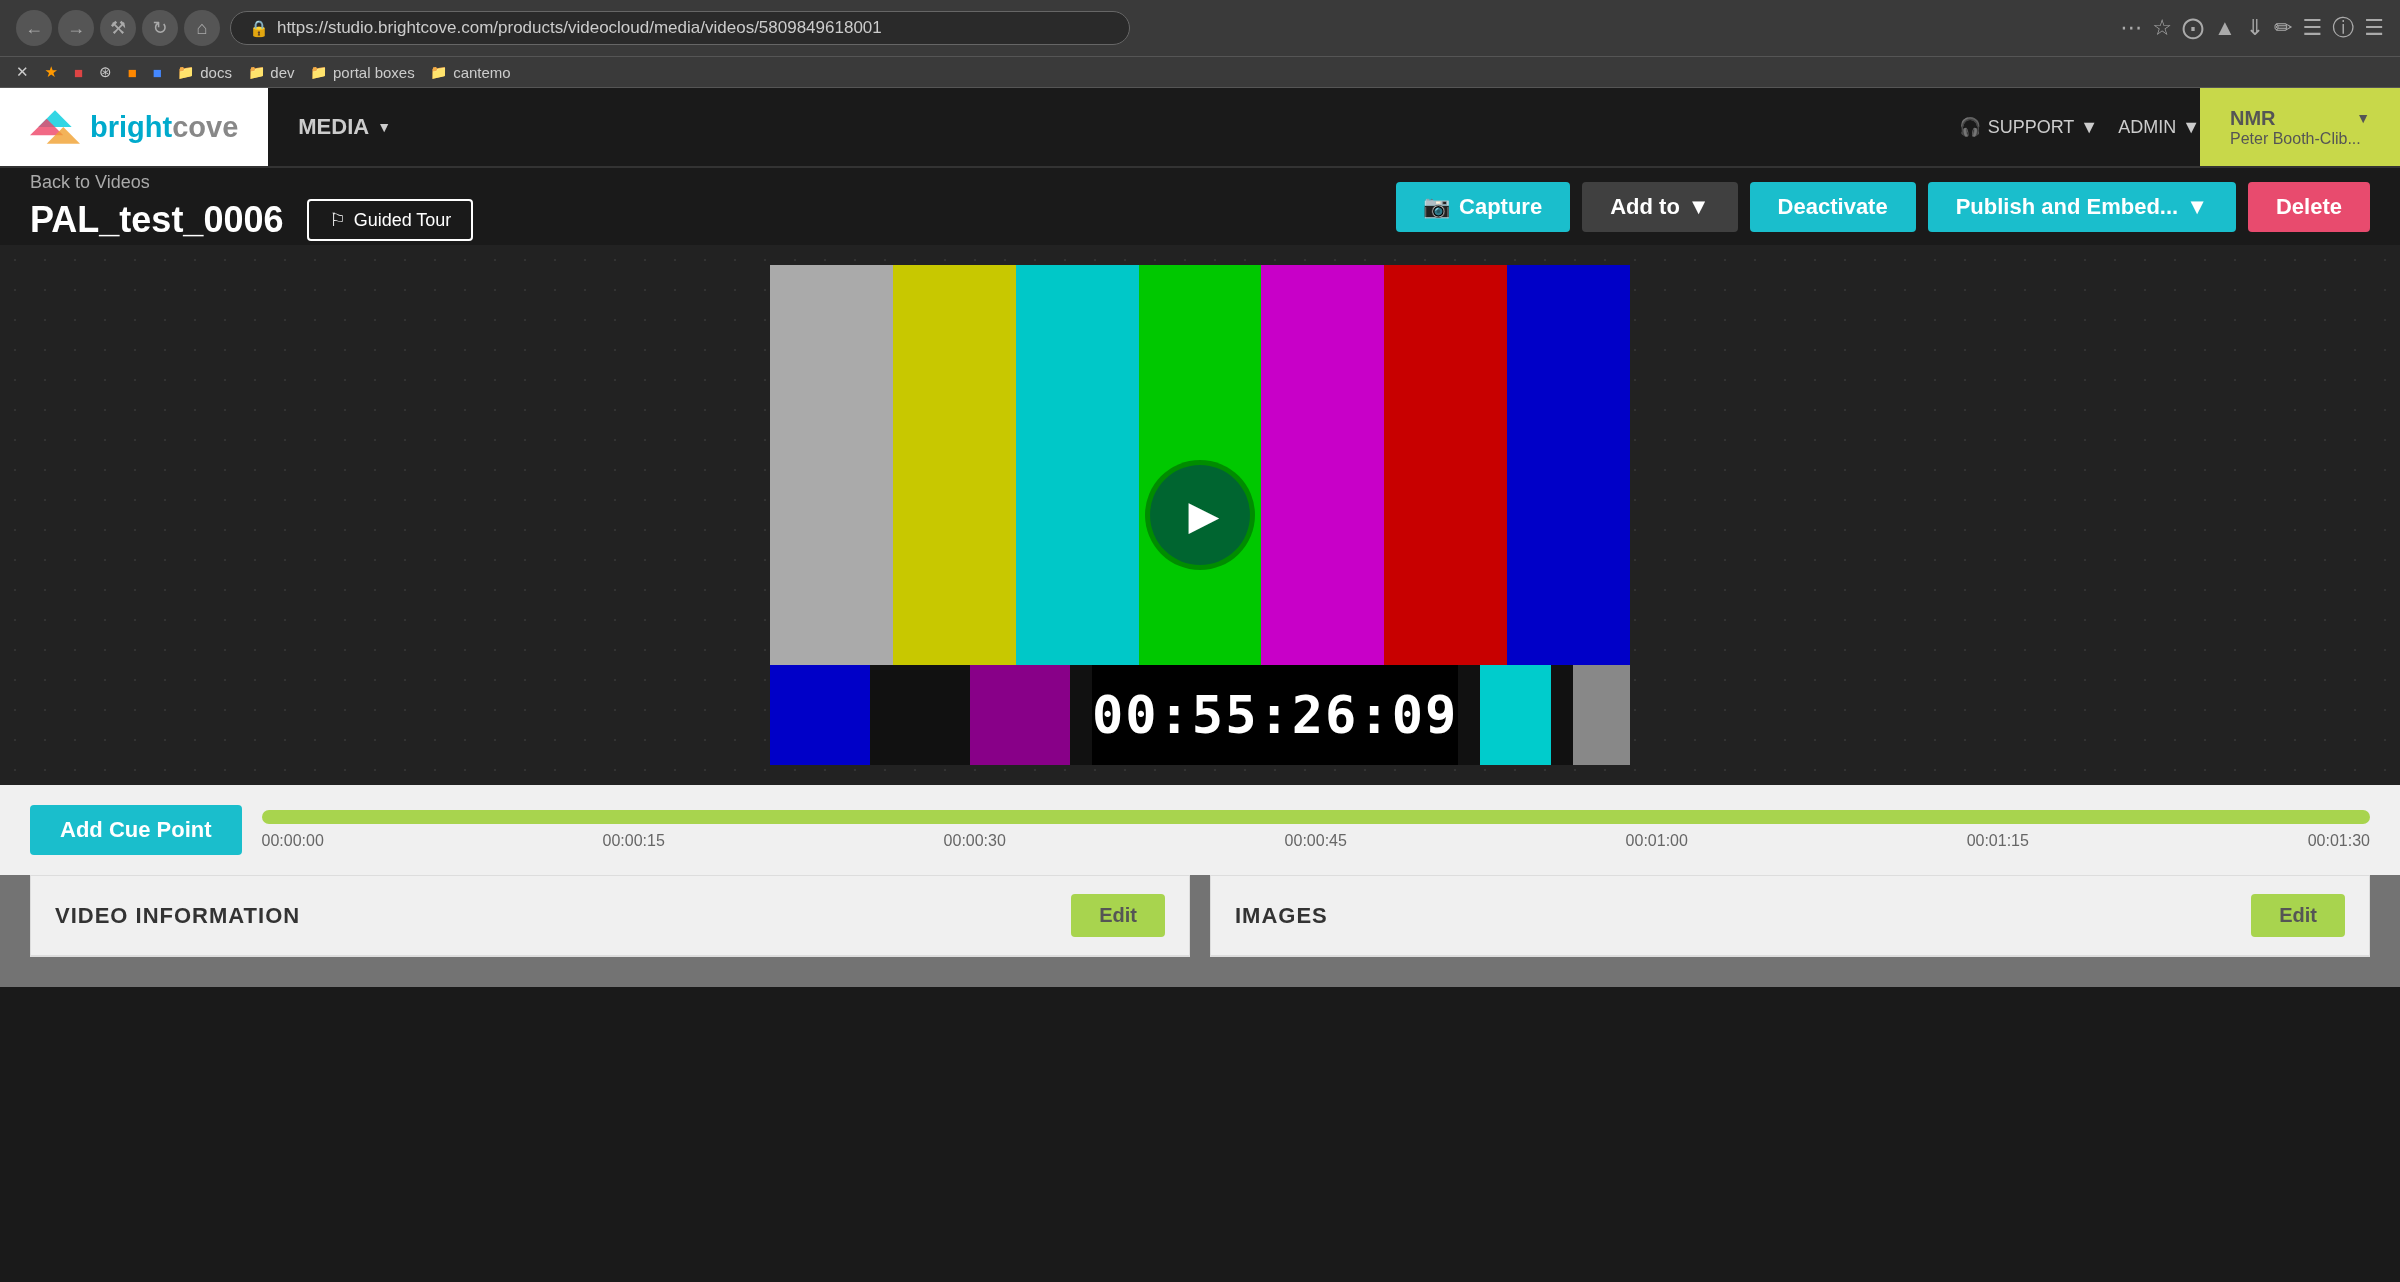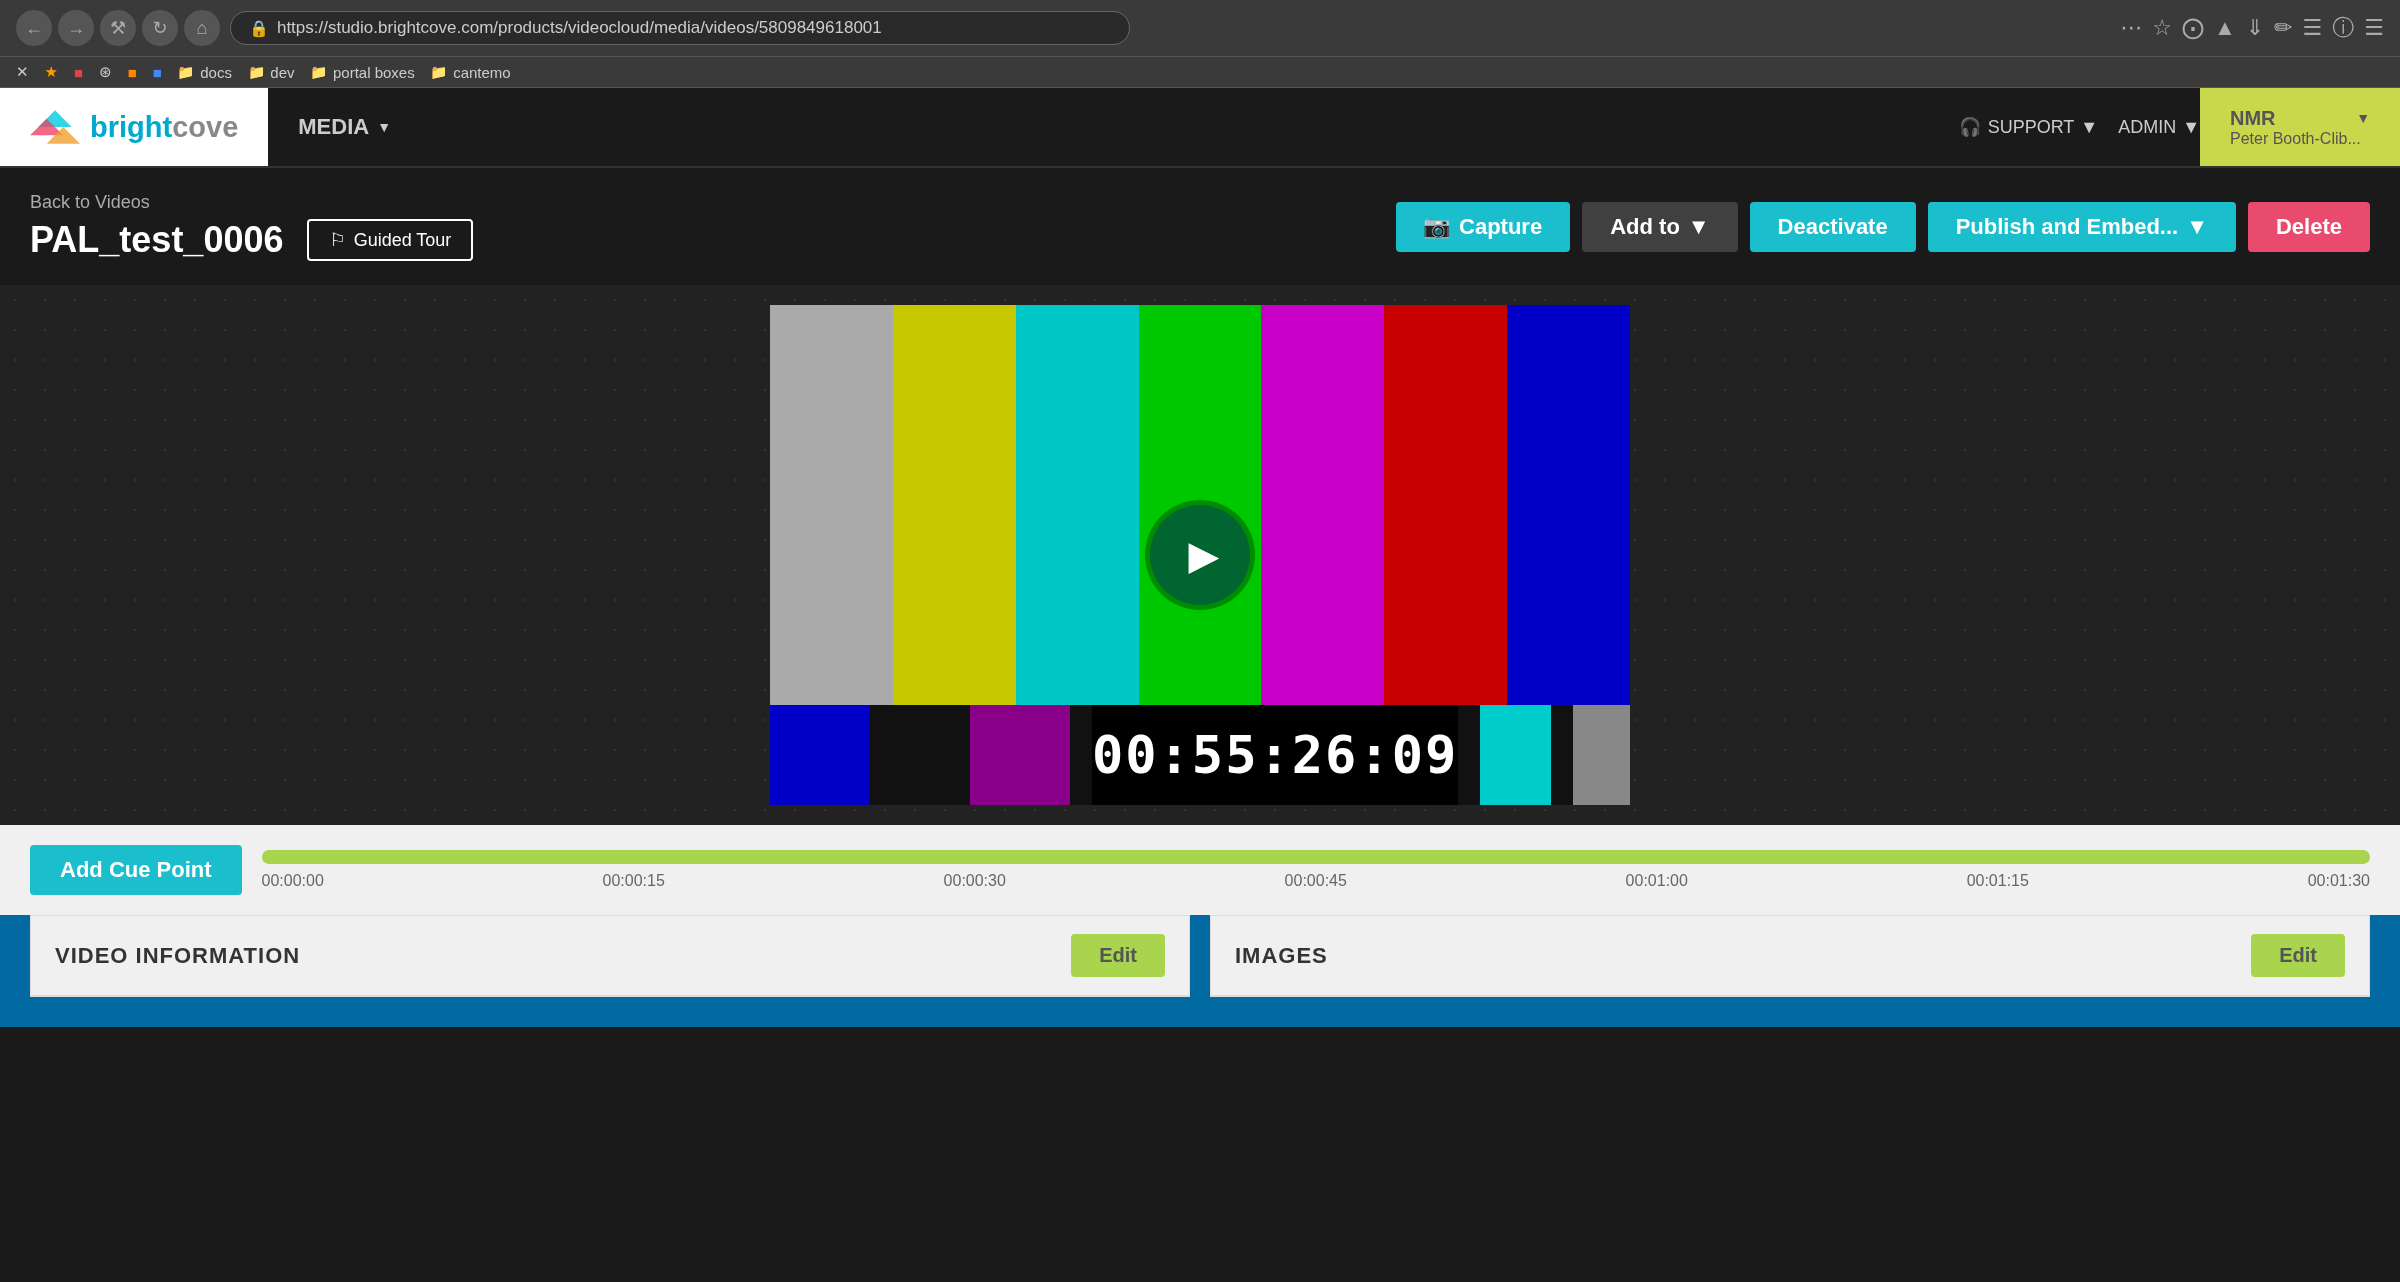--- a/index.html
+++ b/index.html
@@ -28,21 +28,21 @@
     .nav-menu { color: #ccc; font-size: 22px; font-weight: bold; cursor: pointer; display: flex; align-items: center; gap: 8px; }
     .nav-menu .arrow { font-size: 14px; }
     .header-right { margin-left: auto; display: flex; align-items: center; gap: 20px; padding-right: 0; }
     .header-btn { color: #ccc; font-size: 18px; cursor: pointer; display: flex; align-items: center; gap: 6px; }
     .user-panel { background: #c8d84a; padding: 0 30px; display: flex; flex-direction: column; justify-content: center; min-width: 200px; cursor: pointer; }
     .user-initials { color: #555; font-size: 20px; font-weight: bold; }
     .user-name { color: #555; font-size: 16px; }
     .user-arrow { color: #555; font-size: 14px; }
 
     
-    .video-page-header { background: #1a1a1a; padding: 24px 30px; display: flex; align-items: center; justify-content: space-between; }
+    .video-page-header { background: #1a1a1a; padding: 4px 30px; display: flex; align-items: center; justify-content: space-between; }
     .video-title-area { }
     .back-link { color: #aaa; font-size: 18px; cursor: pointer; margin-bottom: 6px; display: block; }
     .video-title { color: #fff; font-size: 36px; font-weight: bold; display: flex; align-items: center; gap: 24px; }
     .guided-tour-btn { background: transparent; border: 2px solid #fff; color: #fff; padding: 8px 20px; border-radius: 4px; font-size: 18px; cursor: pointer; display: flex; align-items: center; gap: 8px; white-space: nowrap; }
     .video-actions { display: flex; gap: 12px; align-items: center; }
     .action-btn { padding: 12px 28px; border-radius: 4px; font-size: 22px; font-weight: bold; cursor: pointer; border: none; display: flex; align-items: center; gap: 8px; white-space: nowrap; }
     .btn-capture { background: #1abecc; color: #fff; }
     .btn-add-to { background: #404040; color: #fff; }
     .btn-deactivate { background: #1abecc; color: #fff; }
     .btn-publish { background: #1abecc; color: #fff; }
@@ -61,21 +61,21 @@
 
     
     .timeline-area { background: #f0f0f0; padding: 20px 30px; }
     .timeline-controls { display: flex; align-items: center; gap: 20px; }
     .add-cue-btn { background: #1abecc; color: #fff; border: none; padding: 12px 30px; font-size: 22px; font-weight: bold; border-radius: 4px; cursor: pointer; white-space: nowrap; }
     .timeline-track { flex: 1; }
     .timeline-bar { height: 14px; background: #a8d44e; border-radius: 7px; position: relative; }
     .timeline-labels { display: flex; justify-content: space-between; margin-top: 8px; color: #666; font-size: 16px; }
 
     
-    .info-panels { background: #0369a1; display: flex; gap: 0; padding: 0 30px 30px 30px; }
+    .info-panels { background: #737373; display: flex; gap: 0; padding: 0 30px 30px 30px; }
     .info-panel { flex: 1; background: #f0f0f0; border: 1px solid #ddd; }
     .info-panel:first-child { margin-right: 20px; }
     .panel-header { display: flex; align-items: center; justify-content: space-between; padding: 18px 24px; border-bottom: 1px solid #ddd; }
     .panel-title { color: #333; font-size: 22px; font-weight: bold; letter-spacing: 1px; }
     .panel-edit-btn { background: #a8d44e; color: #555; border: none; padding: 10px 28px; font-size: 20px; font-weight: bold; border-radius: 4px; cursor: pointer; }
 
     
     .dark-bg { background-color: #222; background-image: radial-gradient(circle, #333 1px, transparent 1px); background-size: 30px 30px; }
   </style>
 </head>

